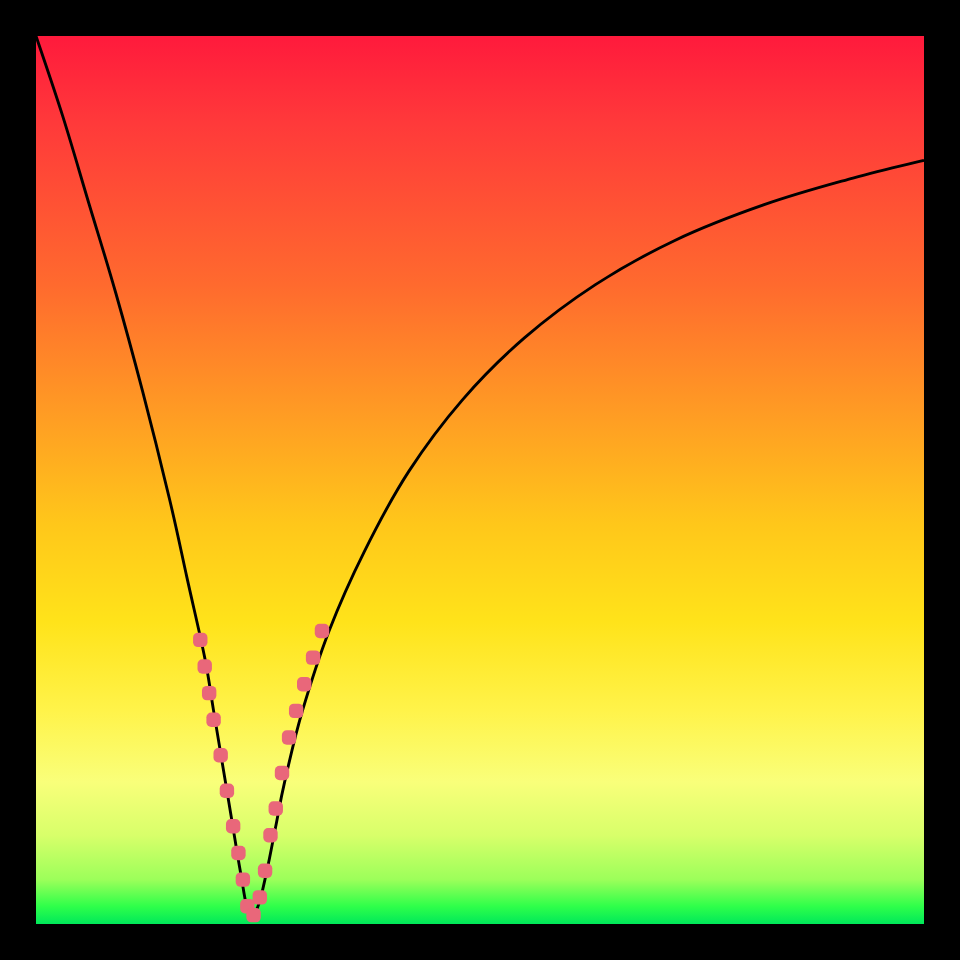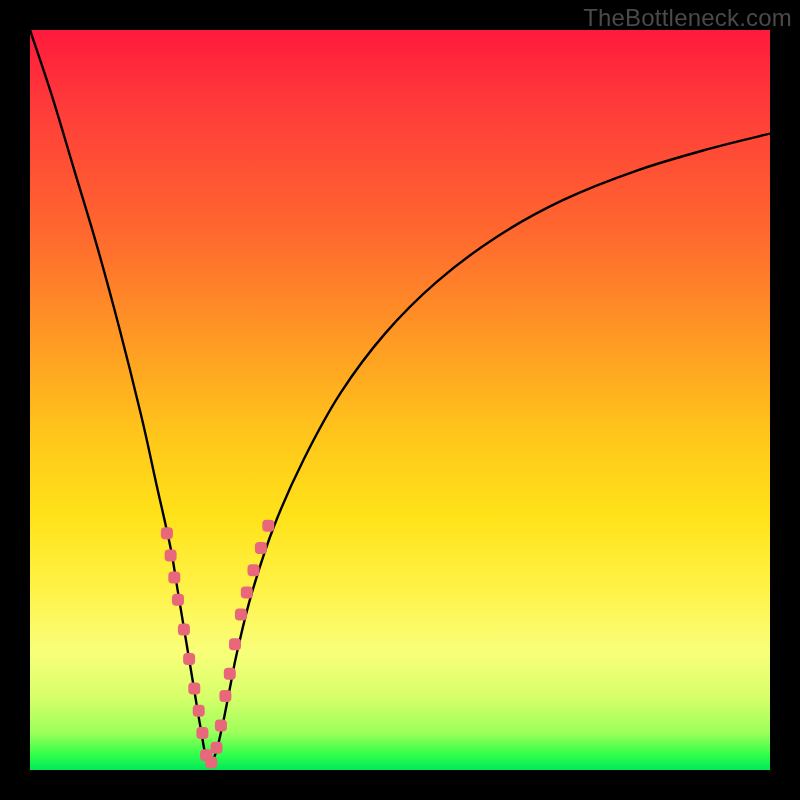--- a/index.html
+++ b/index.html
@@ -86,14 +86,13 @@
           <rect x="193.8" y="637.8" width="12" height="12" rx="4" ry="4" fill="#e9677a" stroke="#b74a5c" stroke-width="0"></rect>
           <rect x="199.0" y="608.2" width="12" height="12" rx="4" ry="4" fill="#e9677a" stroke="#b74a5c" stroke-width="0"></rect>
           <rect x="204.9" y="578.6" width="12" height="12" rx="4" ry="4" fill="#e9677a" stroke="#b74a5c" stroke-width="0"></rect>
           <rect x="210.8" y="556.4" width="12" height="12" rx="4" ry="4" fill="#e9677a" stroke="#b74a5c" stroke-width="0"></rect>
           <rect x="217.5" y="534.2" width="12" height="12" rx="4" ry="4" fill="#e9677a" stroke="#b74a5c" stroke-width="0"></rect>
           <rect x="224.9" y="512.0" width="12" height="12" rx="4" ry="4" fill="#e9677a" stroke="#b74a5c" stroke-width="0"></rect>
           <rect x="232.3" y="489.8" width="12" height="12" rx="4" ry="4" fill="#e9677a" stroke="#b74a5c" stroke-width="0"></rect>
         </g>
     </svg>
   </div>
-  <div class="watermark">TheBottleneck.com</div>
 </div>
 
 </body></html>

